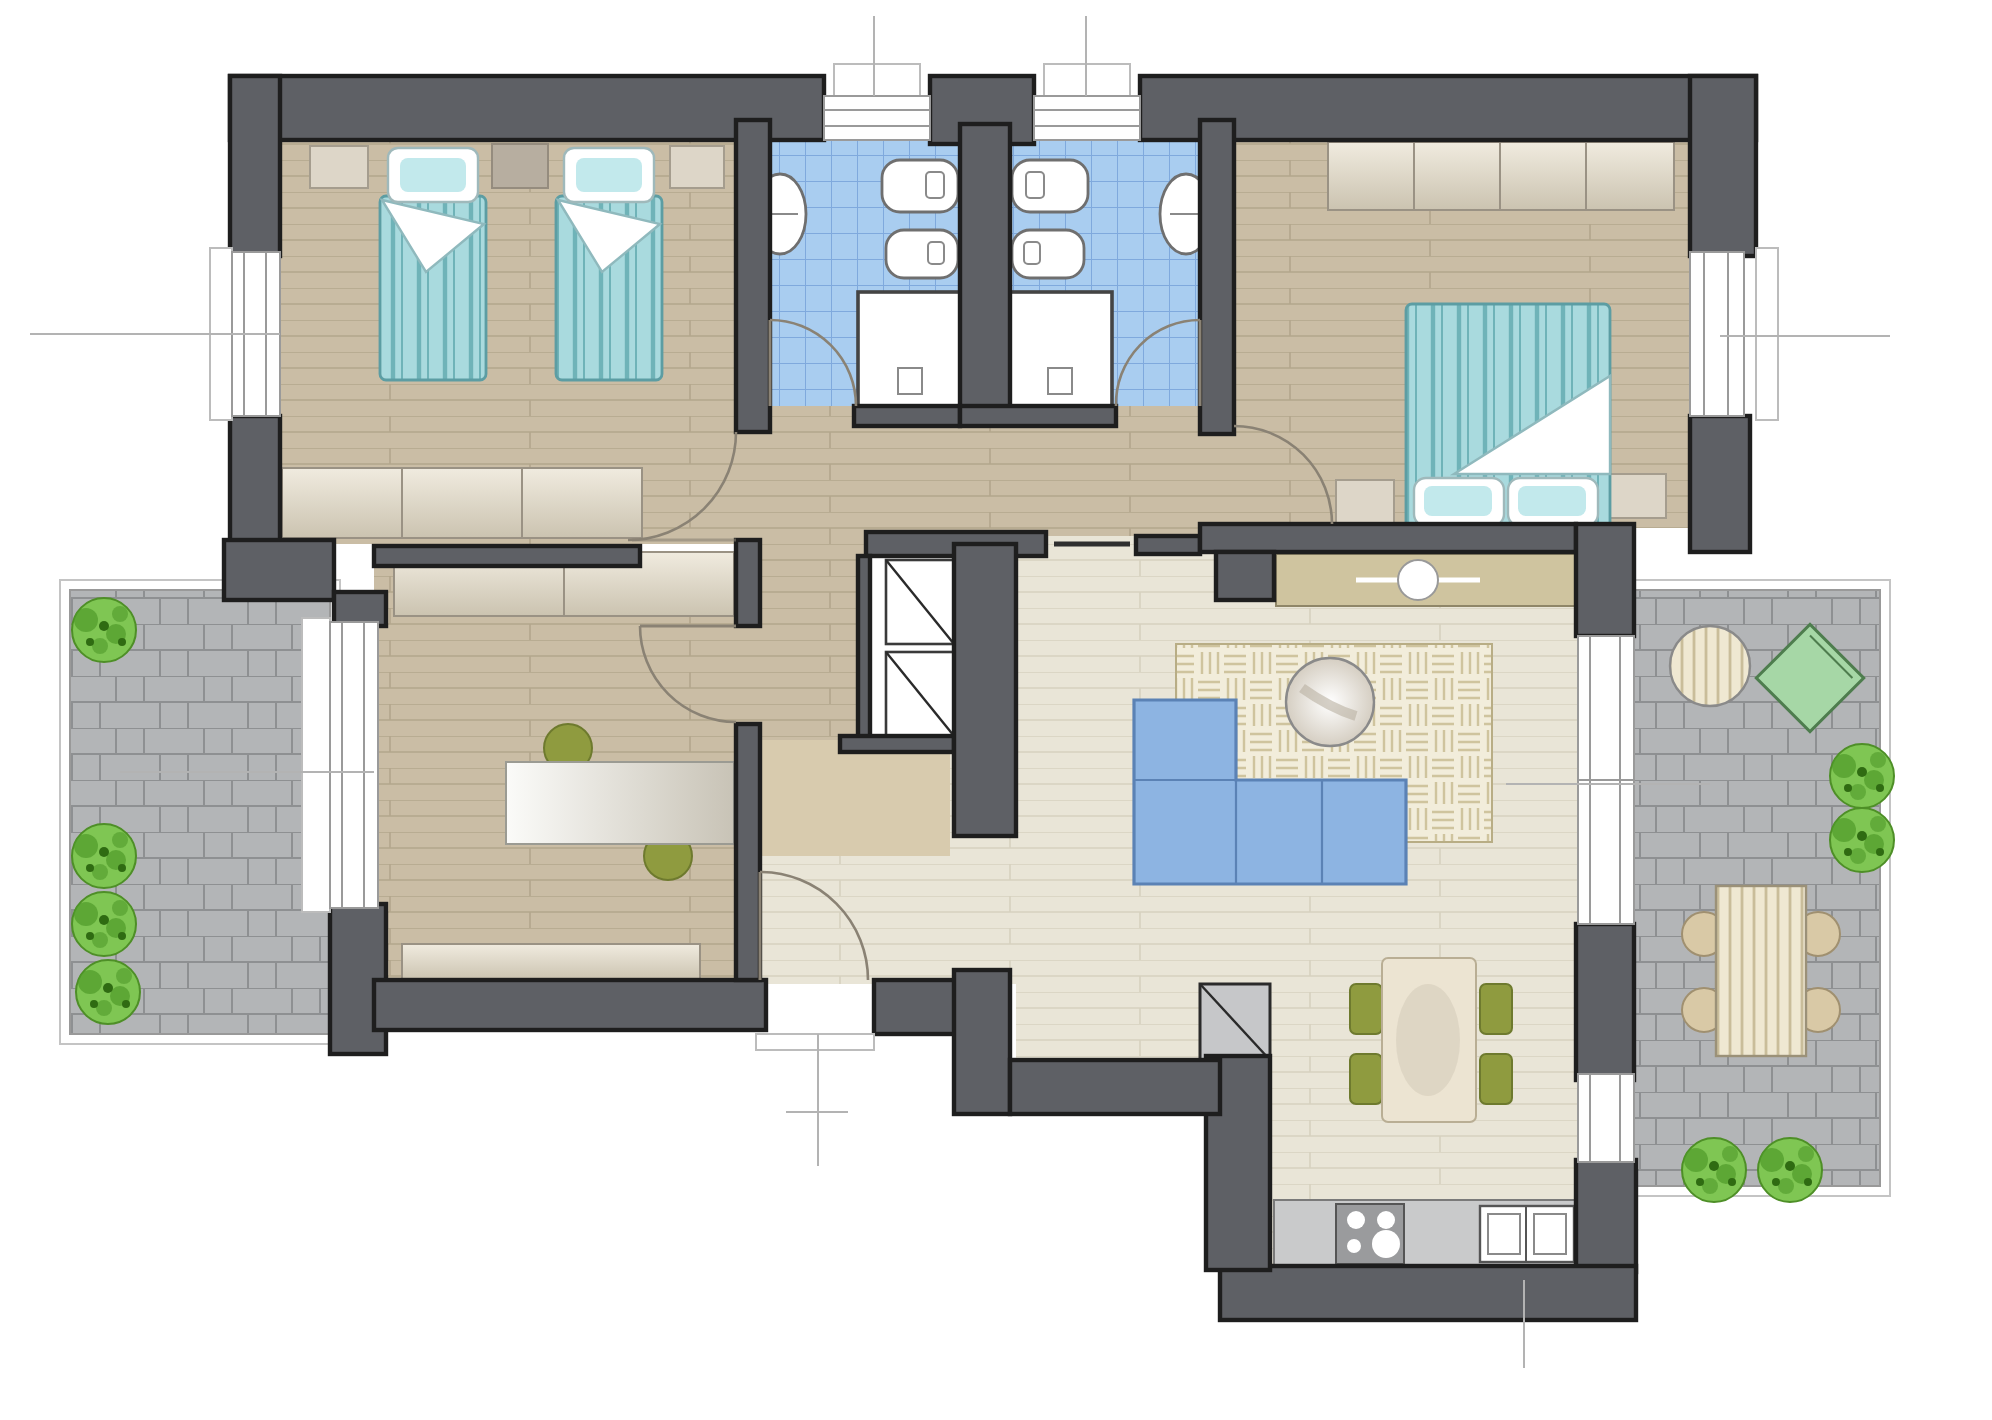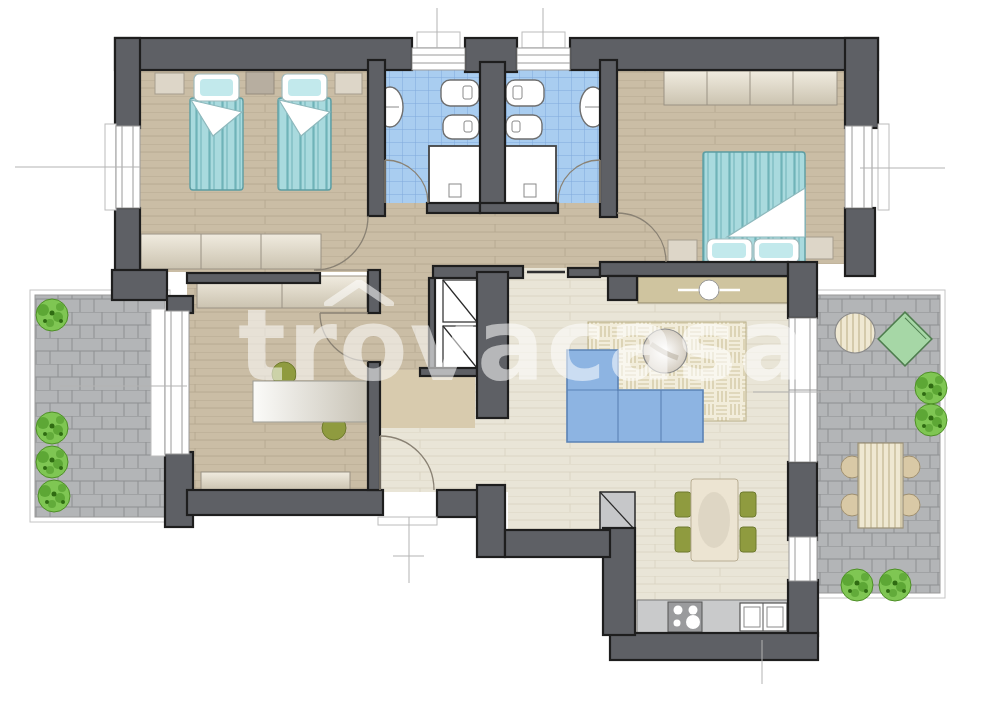--- a/index.html
+++ b/index.html
@@ -400,19 +400,13 @@
     <line x1="753" y1="392" x2="855" y2="392" class="guide"></line>
     <line x1="437" y1="8" x2="437" y2="48" class="guide"></line>
     <line x1="543" y1="8" x2="543" y2="48" class="guide"></line>
     <line x1="60" y1="386" x2="187" y2="386" class="guide"></line>
     <line x1="409" y1="517" x2="409" y2="583" class="guide"></line>
     <line x1="393" y1="556" x2="424" y2="556" class="guide"></line>
     <line x1="762" y1="640" x2="762" y2="684" class="guide"></line>
   </g>
 </svg>
 
-<div class="watermark">
-  <span>trovacasa</span>
-  <svg class="roof" width="70" height="26">
-    <polyline points="4,24 35,3 66,24" fill="none" stroke="rgba(255,255,255,0.55)" stroke-width="8" stroke-linecap="round"></polyline>
-  </svg>
 </div>
-</div>
 
 </body></html>

